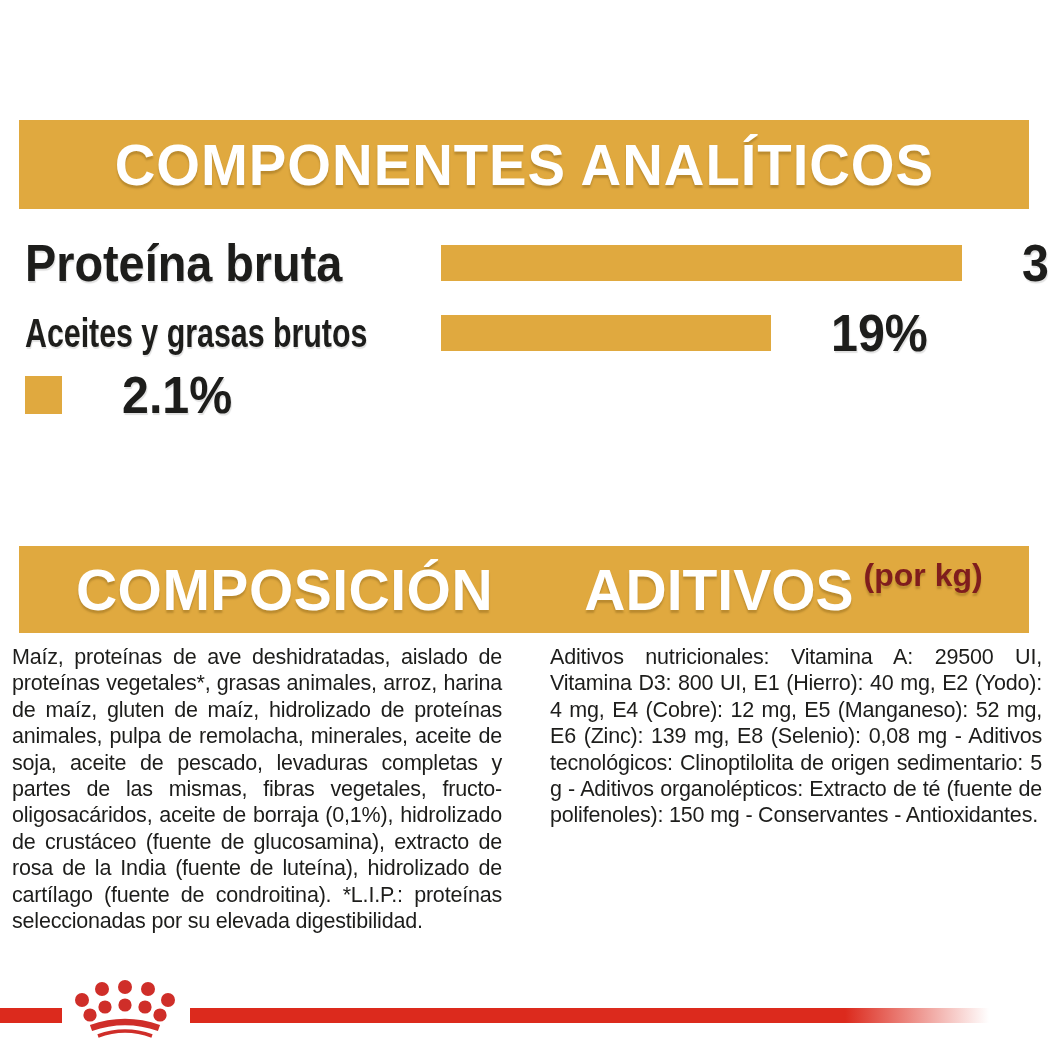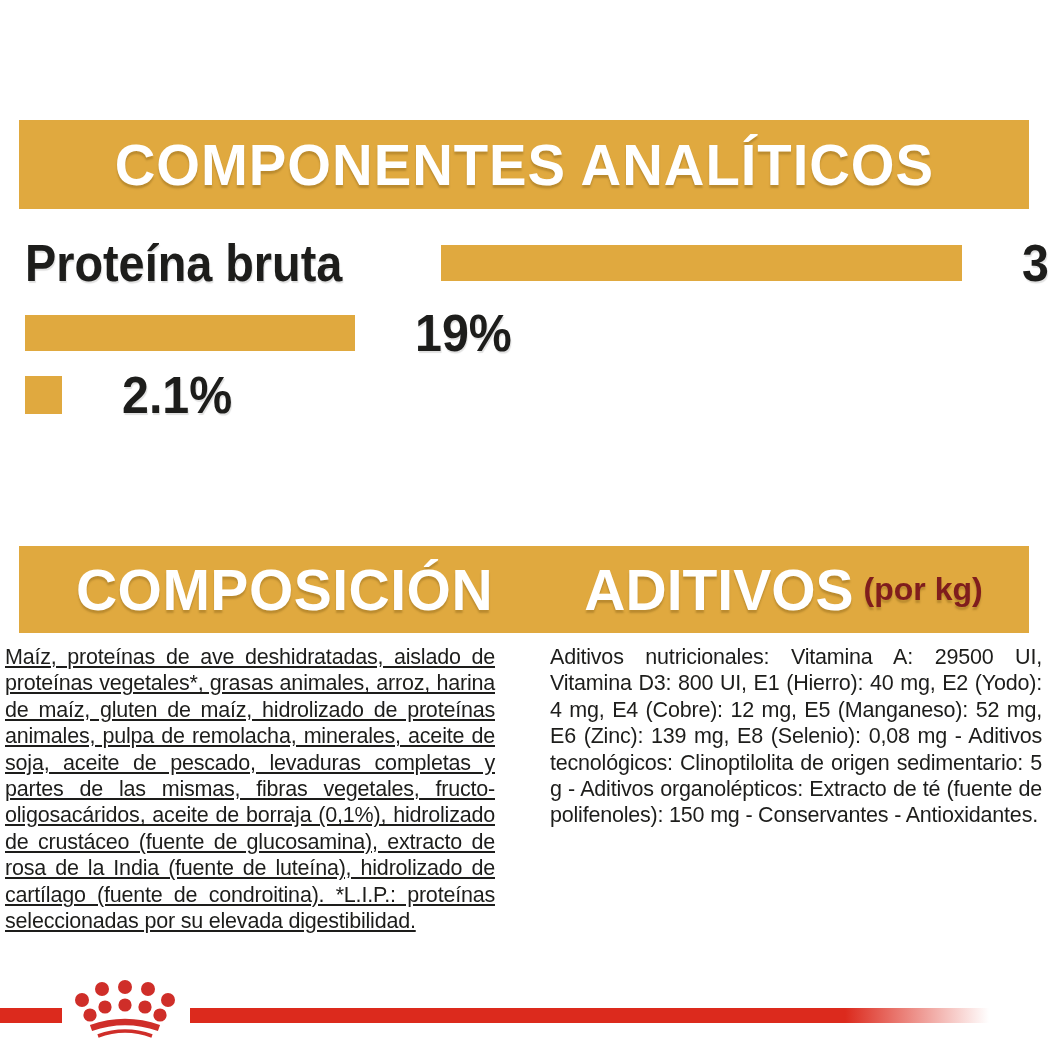--- a/index.html
+++ b/index.html
@@ -15,21 +15,21 @@
   }
   .banner-main { left:19px; top:96px; width:1010px; height:89px; }
   .banner-title {
     color:#ffffff; font-weight:bold; white-space:nowrap;
     text-shadow:0 3px 2px rgba(101,69,10,0.30);
   }
   .banner-main .banner-title { font-size:58px; letter-spacing:1px; transform:scaleX(0.97); }
   .banner-comp  { left:19px;  top:522px; width:531px; height:87px; }
   .banner-adit  { left:538px; top:522px; width:491px; height:87px; }
   .banner-comp .banner-title { font-size:57px; letter-spacing:0.5px; }
-  .adit-wrap { display:flex; align-items:center; }
+  .adit-wrap { display:flex; align-items:flex-start; }
   .banner-adit .banner-title { font-size:57px; }
   .banner-adit .banner-suffix {
     color:#7f1d1d; font-weight:bold; font-size:32px; margin-left:10px;
     text-shadow:0 3px 2px rgba(101,69,10,0.30); white-space:nowrap;
   }
   
   .chart-row { position:absolute; left:25px; height:56px; display:flex; align-items:center;gap:48px; }
   .chart-row.r1 { top:211px; }
   .chart-row.r2 { top:281px; }
   .chart-row.r3 { top:343px; }
@@ -47,21 +47,21 @@
   .chart-value {
     margin-left:12px; font-size:52px; font-weight:bold; white-space:nowrap;
     color:var(--text_black,#1d1d1b); transform:scaleX(0.93); transform-origin:left center;
     text-shadow:1px 2px 1px rgba(0,0,0,0.12);
   }
   
   .body-text {
     position:absolute; top:620px; font-size:21.5px; line-height:26.4px;
     text-align:justify; letter-spacing:-0.2px; color:var(--text_black,#1d1d1b);
   }
-  .body-left  { left:5px;  width:490px;text-decoration:underline; }
+  .body-left  { left:12px;  width:490px; }
   .body-right { left:550px; width:492px; }
   
   .rule-left {
     position:absolute; left:0; top:984px; width:62px; height:15px;
     background:var(--red_line,#dc2a1d);
   }
   .rule-right {
     position:absolute; left:190px; top:984px; width:799px; height:15px;
     background:linear-gradient(to right, var(--red_line,#dc2a1d) 0%,
                var(--red_line,#dc2a1d) 82%, rgba(220,42,29,0) 100%);
@@ -82,20 +82,23 @@
 
   <div>
     <div class="chart-row r1">
       <div class="chart-label">
         <span>Proteína bruta</span>
       </div>
       <div class="chart-bar" style="width: 521px; background: rgb(224, 169, 63);"></div>
       <div class="chart-value">30%</div>
     </div>
     <div class="chart-row r2">
+      <div class="chart-label">
+        <span>Aceites y grasas brutos</span>
+      </div>
       <div class="chart-bar" style="width: 330px; background: rgb(224, 169, 63);"></div>
       <div class="chart-value">19%</div>
     </div>
     <div class="chart-row r3">
       <div class="chart-bar" style="width: 36.5px; background: rgb(224, 169, 63);"></div>
       <div class="chart-value">2.1%</div>
     </div>
   </div>
 
   <div class="banner banner-comp">

